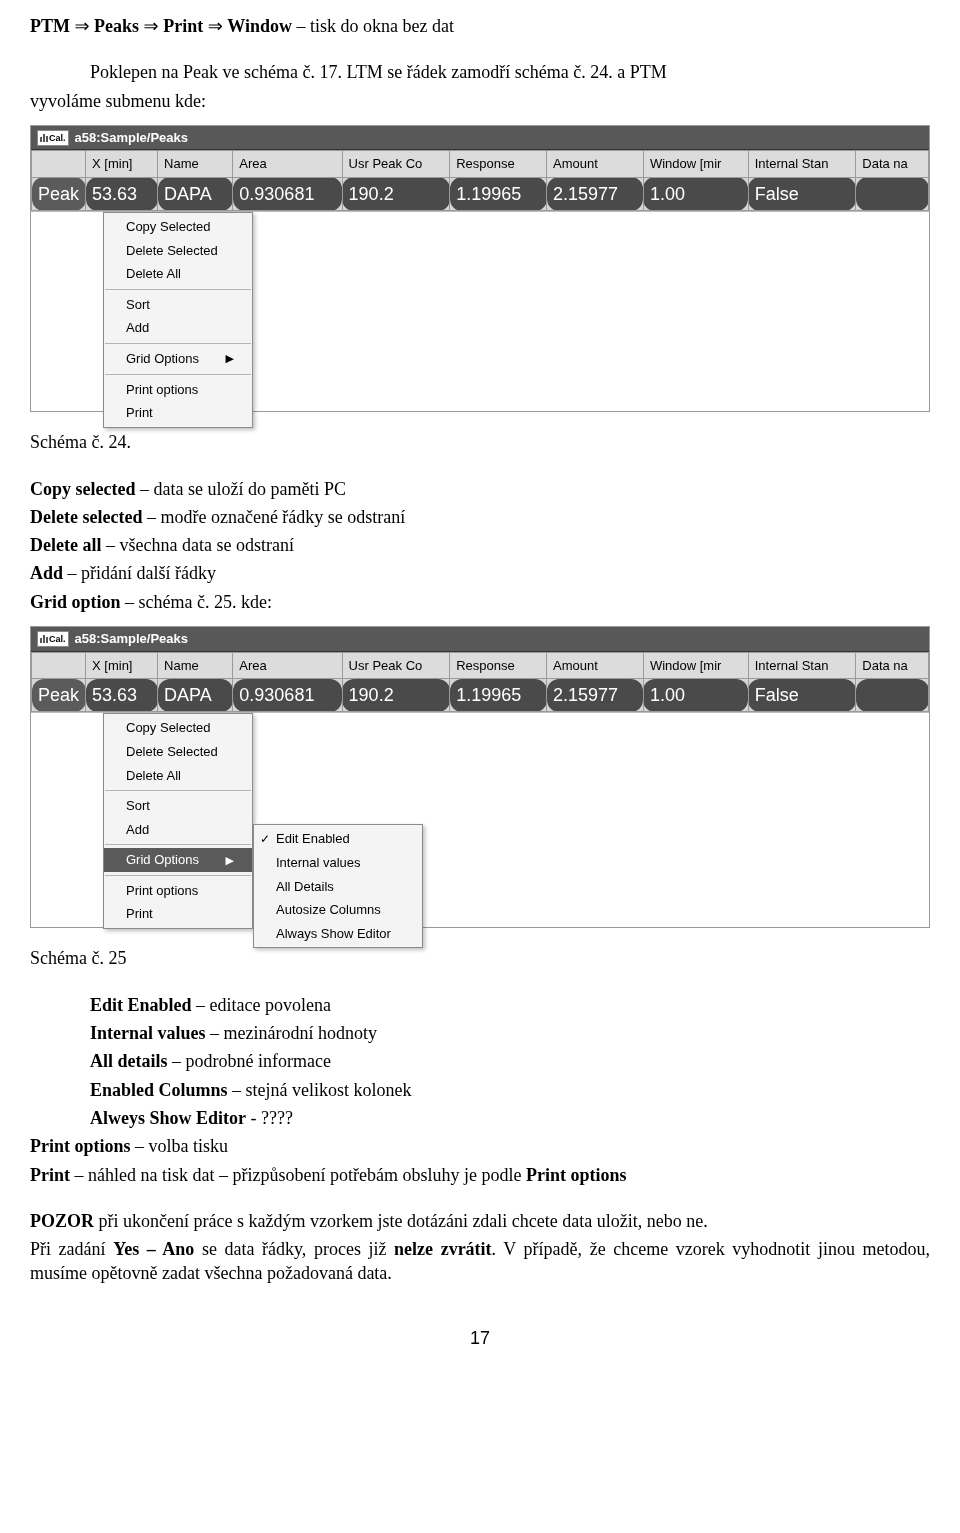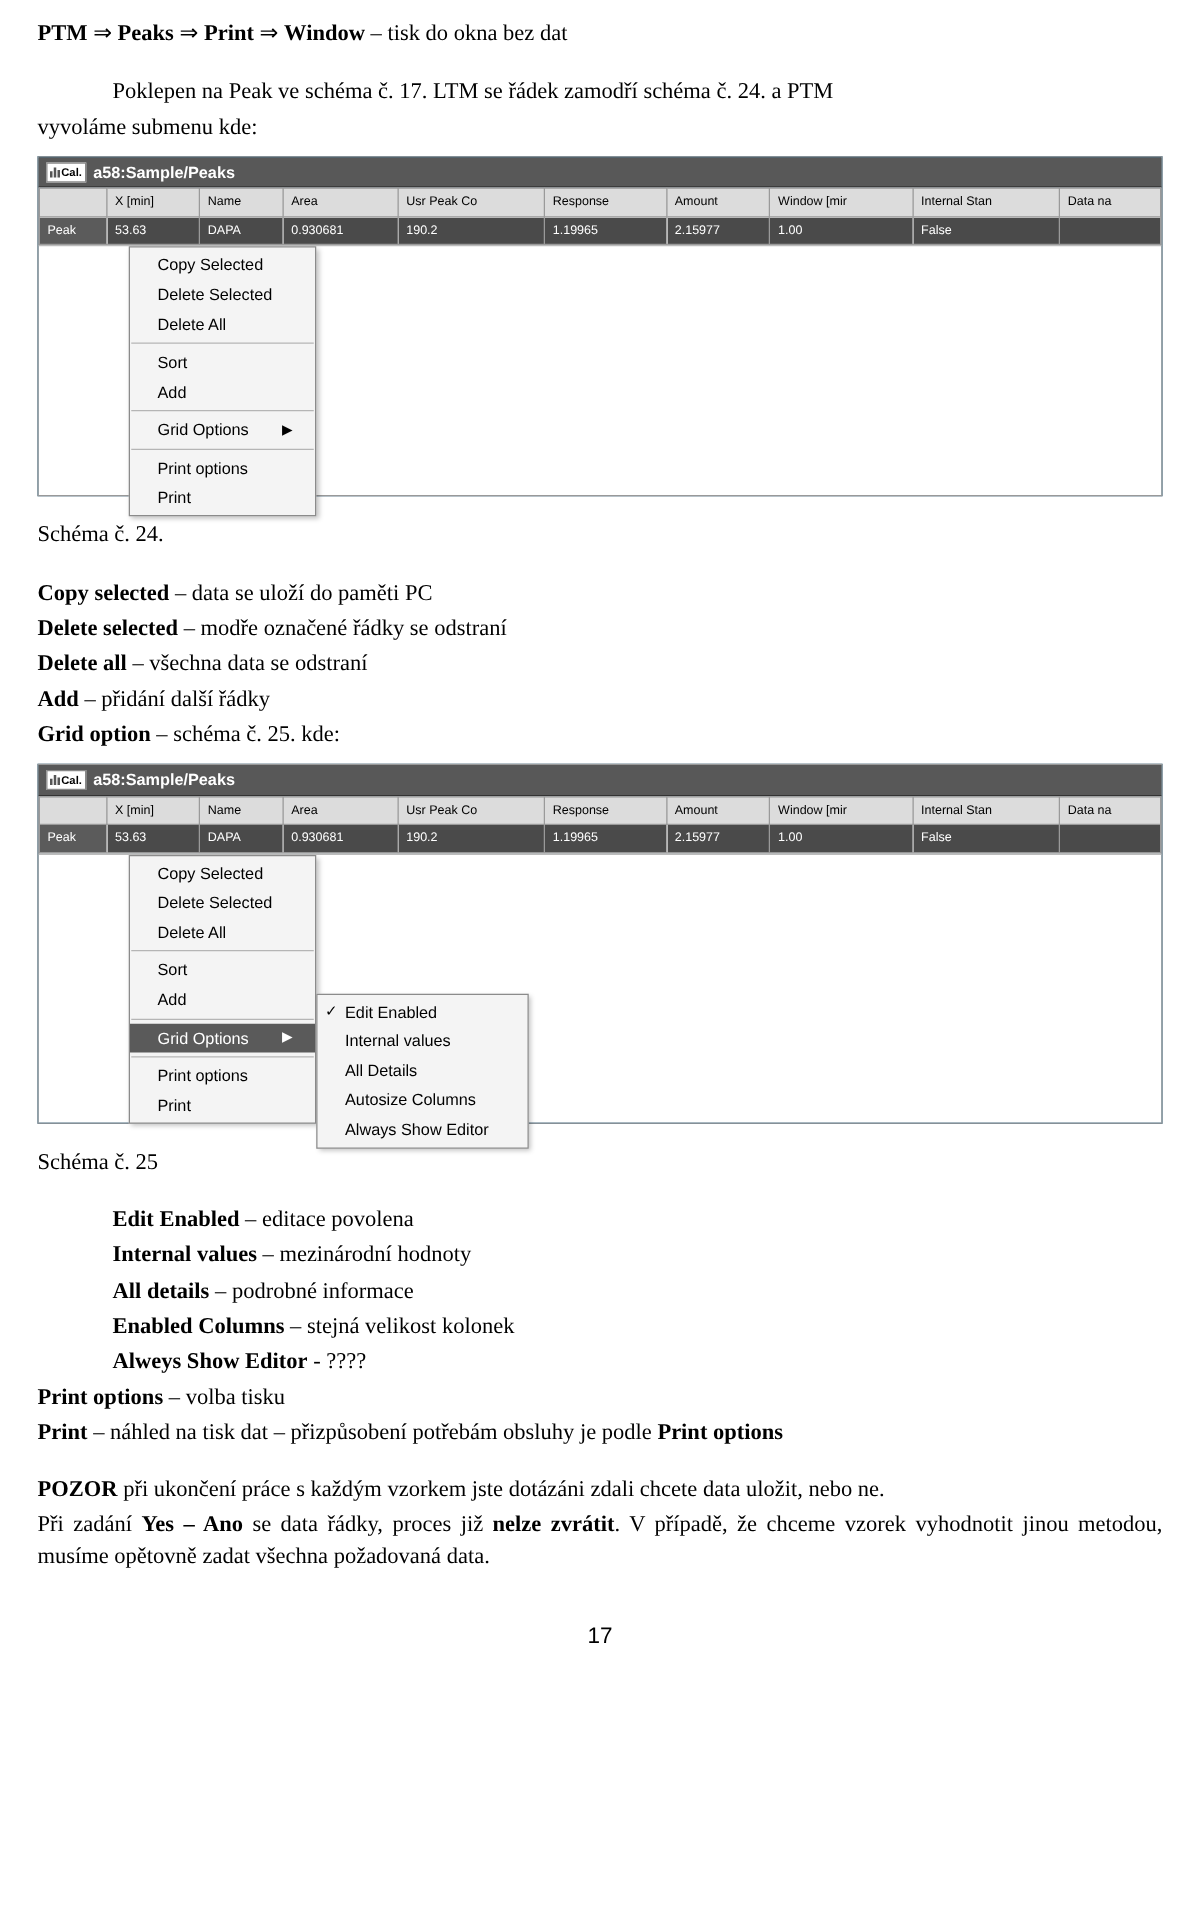--- a/index.html
+++ b/index.html
@@ -16,21 +16,21 @@
   .bold { font-weight: bold; text-align: center; }
   .para { margin: 4px 0; }
   .indent { padding-left: 60px; }
   .just { text-align: justify; }
   .sep { height: 14px; }
 
   
   .shot {
     margin: 12px 0 18px 0;
     border: 1px solid #999;
-    background: #0c4a6e;
+    background: #000000;
     font-family: Tahoma, Verdana, Arial, sans-serif;
     font-size: 13px;
     color: #000;
   }
   .titlebar {
     display: flex;
     align-items: center;
     gap: 6px;
     background: #585858;
     color: #fff;
@@ -69,27 +69,28 @@
     border: 1px solid #9a9a9a;
     padding: 4px 6px;
     text-align: left;
     font-weight: normal;
     white-space: nowrap;
     overflow: hidden;
   }
   .grid thead th {
     background: #dcdcdc;
     color: #000;
-    font-size: 10px;
+    font-size: 13px;
   }
   .grid thead th:first-child { width: 54px; }
   .grid tbody td {
     background: #4a4a4a;
     color: #fff;
-    font-size: 10px;
+    font-size: 18px;
+    border-radius: 12px;
   }
   .grid tbody td.rowhdr {
     background: #5b5b5b;
     color: #fff;
     font-weight: normal;
   }
 
   .menu-wrap {
     position: relative;
     background: #fff;

